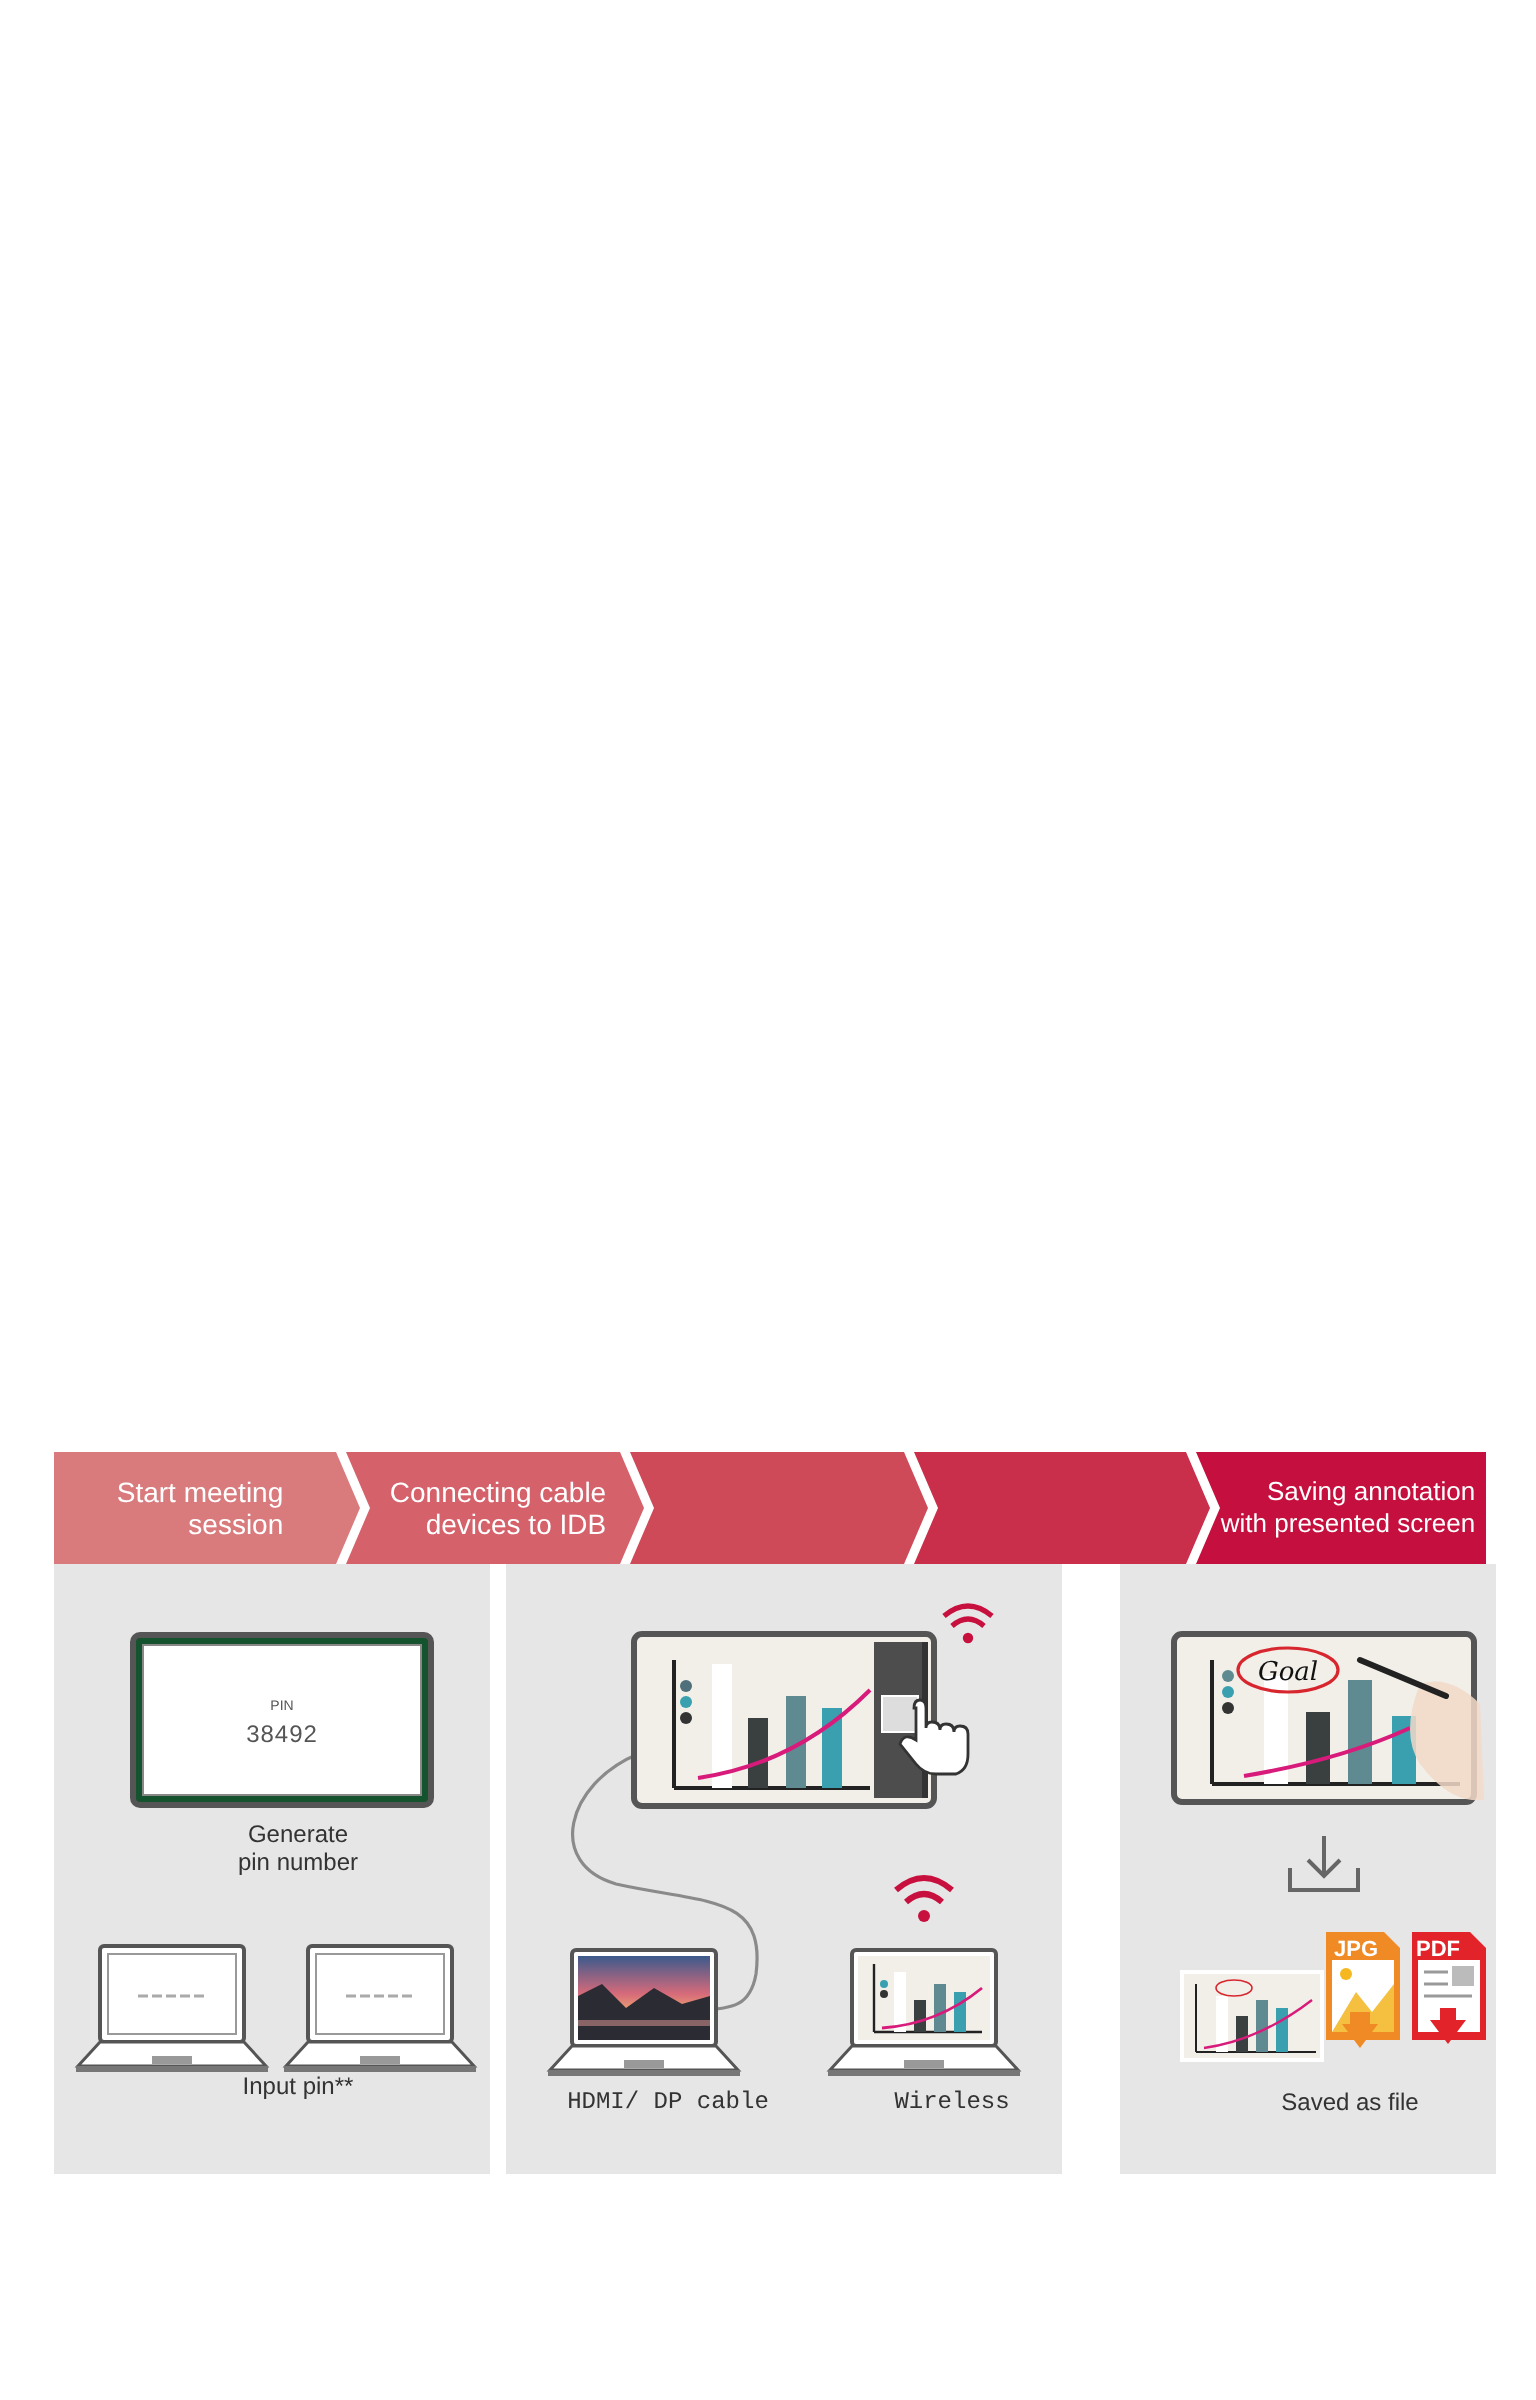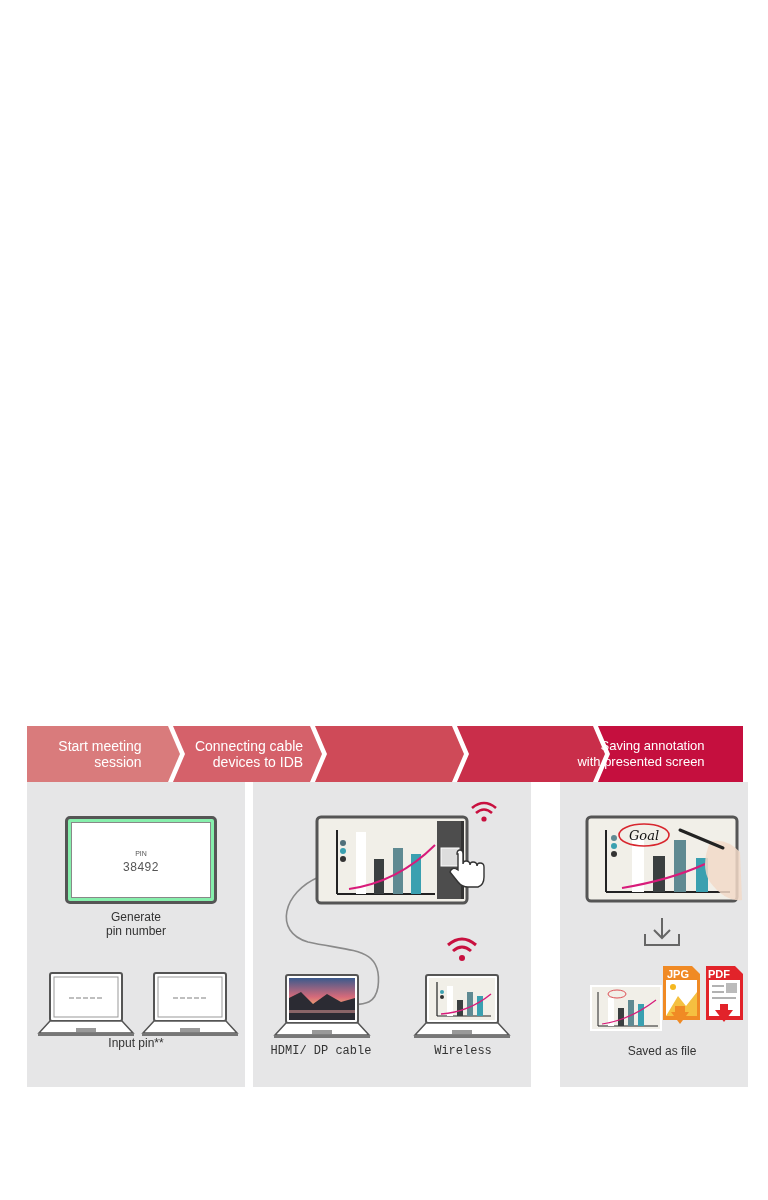--- a/index.html
+++ b/index.html
@@ -4,22 +4,22 @@
 <style>
   html, body { margin:0; padding:0; }
   body { width:768px; height:1200px; background:#ffffff; position:relative; overflow:hidden;
          font-family:"Liberation Sans", "DejaVu Sans", sans-serif; }
   .abs { position:absolute; }
   .steps { position:absolute; left:27px; top:726px; width:716px; height:56px; }
   .steps svg { position:absolute; left:0; top:0; }
   .step-label { position:absolute; top:0; height:56px; display:flex; align-items:center; justify-content:center;
                 text-align:right; color:#fff; font-size:14px; line-height:16px; }
   .panel { position:absolute; top:782px; height:305px; background:#e6e6e7; }
-  .cap { position:absolute; text-align:center; color:#333; font-size:12px; line-height:14px; }
-  .monitor { position:absolute; border:3px solid #555; border-radius:5px; background:#86efac; box-sizing:border-box; }
+  .cap { position:absolute; text-align:center; color:#333; font-size:12px; line-height:14px;margin-left:13px; }
+  .monitor { position:absolute; border:3px solid #555; border-radius:5px; background:#14532d; box-sizing:border-box; }
   .monitor .inner { position:absolute; left:3px; top:3px; right:3px; bottom:3px; border:1px solid #888; background:#fff; }
   .pin-label { position:absolute; width:100%; text-align:center; color:#555; font-size:7px; top:27px; }
   .pin-value { position:absolute; width:100%; text-align:center; color:#555; font-size:12px; top:37px; letter-spacing:0.5px; }
 </style>
 </head>
 <body>
 
 <div class="steps">
   <svg width="716" height="56" viewBox="0 0 716 56">
     <polygon points="0,0 141,0 153,28 141,56 0,56" fill="#d97b7c"></polygon>
@@ -27,21 +27,21 @@
     <polygon points="288,0 425,0 437,28 425,56 288,56 300,28" fill="#cf4a58"></polygon>
     <polygon points="430,0 566,0 578,28 566,56 430,56 442,28" fill="#c92e4a"></polygon>
     <polygon points="571,0 716,0 716,56 571,56 583,28" fill="#c50f3e"></polygon>
   </svg>
   <div class="step-label" style="left:0;width:146px;">
     <div><span>Start meeting</span><br><span>session</span></div>
   </div>
   <div class="step-label" style="left:152px;width:140px;">
     <div><span>Connecting cable</span><br><span>devices to IDB</span></div>
   </div>
-  <div class="step-label" style="left:545px;width:138px;font-size:13px;">
+  <div class="step-label" style="left:578px;width:138px;font-size:13px;">
     <div><span>Saving annotation</span><br><span>with presented screen</span></div>
   </div>
 </div>
 
 <div class="panel" style="left:27px;width:218px;">
   <div class="monitor" style="left:38px;top:34px;width:152px;height:88px;">
     <div class="inner">
       <div class="pin-label">PIN</div>
       <div class="pin-value">38492</div>
     </div>

